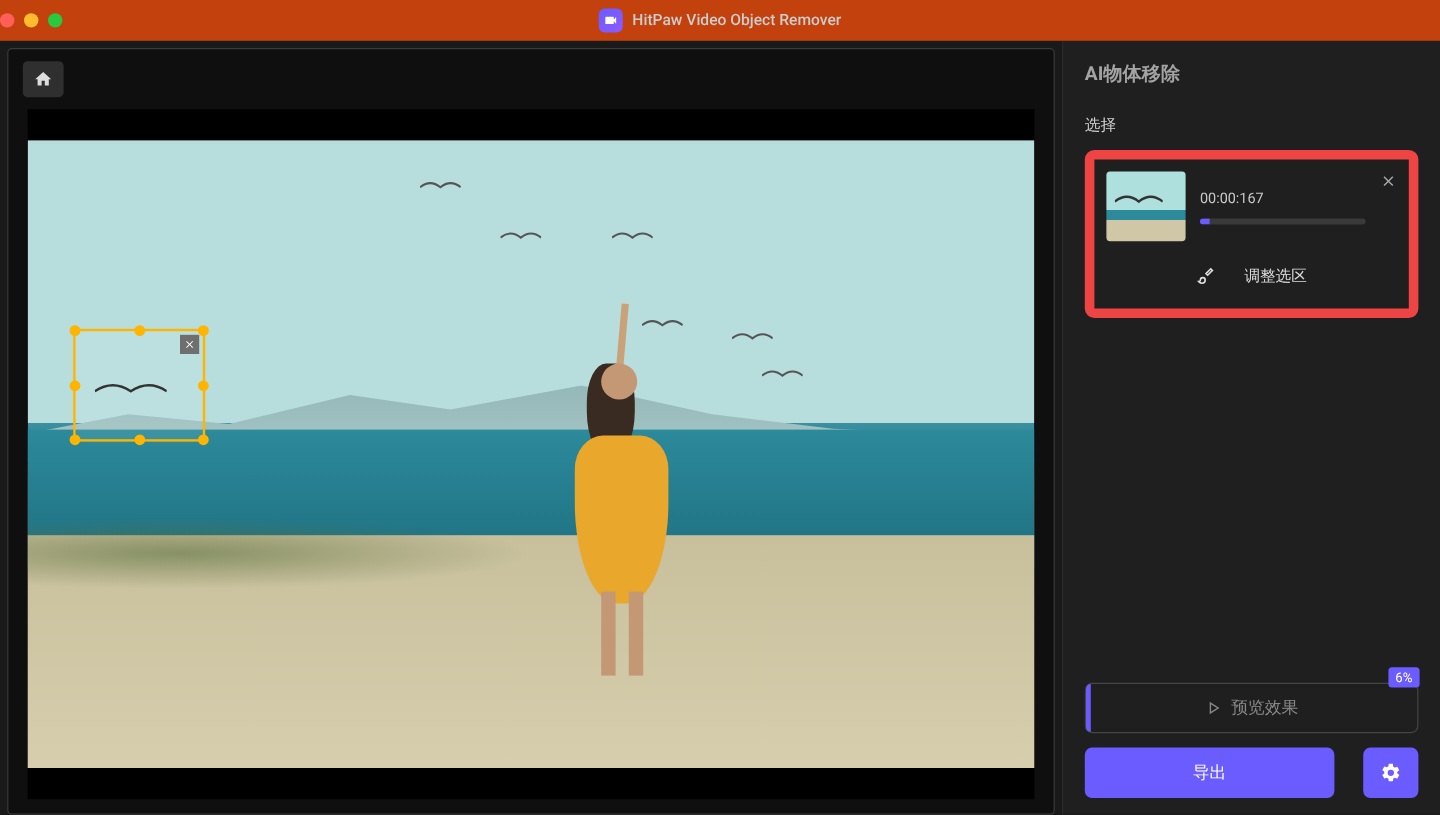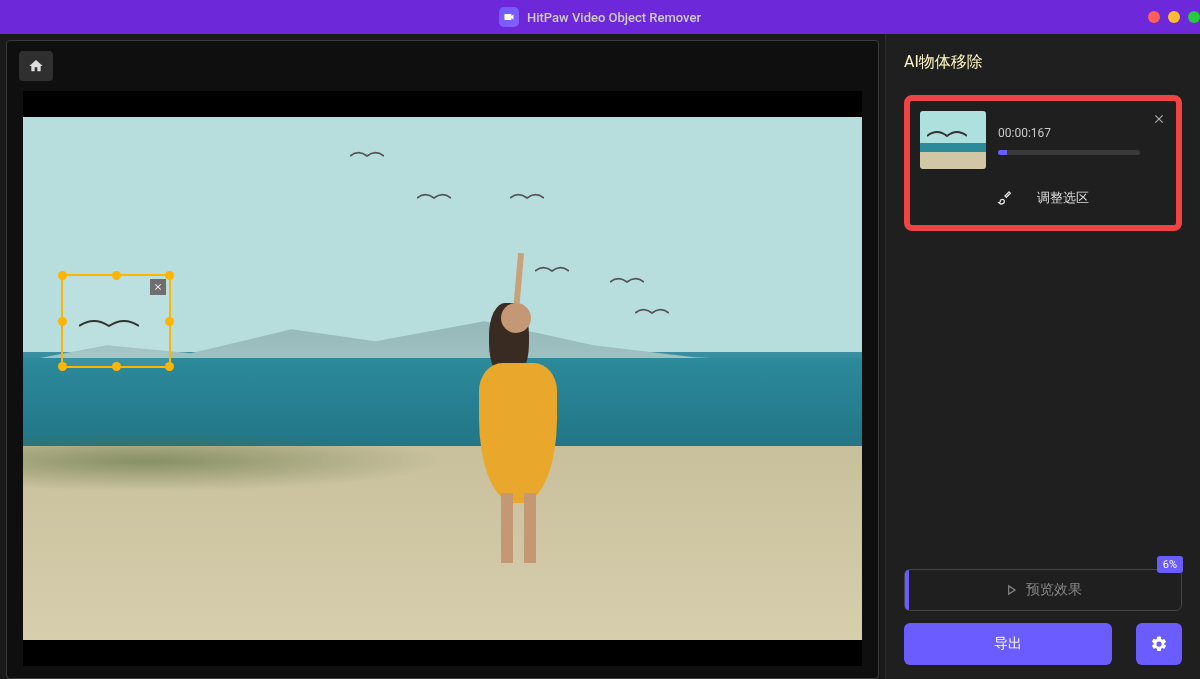--- a/index.html
+++ b/index.html
@@ -7,26 +7,25 @@
     font-family: -apple-system, BlinkMacSystemFont, "Segoe UI", Roboto, sans-serif;
     background: #1a1a1a;
     color: #e0e0e0;
     width: 1200px;
     height: 679px;
     overflow: hidden;
     user-select: none;
   }
   .titlebar {
     height: 34px;
-    background: #6d28d9;
+    background: #c2410c;
     display: flex;
     align-items: center;
     padding: 0 0;
     position: relative;
-    justify-content: flex-end;
   }
   .traffic-lights { display: flex; gap: 8px; }
   .tl { width: 12px; height: 12px; border-radius: 50%; }
   .tl.red { background: #ff5f57; }
   .tl.yellow { background: #febc2e; }
   .tl.green { background: #28c840; }
   .title-center {
     position: absolute; left: 50%; transform: translateX(-50%);
     display: flex; align-items: center; gap: 8px;
     font-size: 13px; color: #ccc; font-weight: 500;
@@ -122,24 +121,24 @@
   .timeline { flex:1; height:4px; background:#3a3a3a; border-radius:2px; position:relative; margin:0 16px 0 6px; }
   .timeline .knob { position:absolute; left:4%; top:50%; transform:translate(-50%,-50%); width:12px;height:12px;border-radius:50%;background:#fff; }
   .timeline .fill { position:absolute;left:0;top:0;bottom:0;width:4%;background:#fff;border-radius:2px; }
   .timecode { font-size:13px; color:#aaa;}
   .timecode .cur{color:#fff}
   
   .sidebar {
     width:315px; background:#1f1f1f; border-left:1px solid #2b2b2b;
     display:flex; flex-direction:column; padding:18px 18px 14px 18px;
   }
-  .side-title{font-size:16px;font-weight:400;color:#fef9c3;margin-bottom:22px}
+  .side-title{font-size:16px;font-weight:700;color:#a3a3a3;margin-bottom:22px}
   .side-label{font-size:13px;color:#d0d0d0;margin-bottom:12px}
   .sel-card{
-    border:6px solid #ef4444; border-radius:8px; padding:10px;
+    border:8px solid #ef4444; border-radius:8px; padding:10px;
     display:flex; flex-direction:column; gap:12px;
   }
   .sel-row{display:flex; gap:12px; align-items:center}
   .thumb{width:66px;height:58px;background:linear-gradient(#aee0de 0 55%, #2c8a9b 55% 70%, #cfc7a6 70% 100%);border-radius:3px;position:relative;flex-shrink:0}
   .thumb .tb{position:absolute;left:10%;top:30%;width:40px;height:14px}
   .sel-info{flex:1;display:flex;flex-direction:column;gap:10px}
   .ts{font-size:12px;color:#c8c8c8}
   .mini-prog{height:5px;background:#3a3a3a;border-radius:3px;overflow:hidden}
   .mini-prog .mf{height:100%;background:#6a5cff}
   .sel-close{color:#aaa;cursor:pointer;align-self:flex-start}
@@ -239,20 +238,21 @@
               <div class="hdl br"></div>
             </div>
           </div>
         </div>
       </div>
     </div>
   </div>
 
   <div class="sidebar">
     <div class="side-title">AI物体移除</div>
+    <div class="side-label">选择</div>
 
     <div class="sel-card">
       <div class="sel-row">
         <div class="thumb">
           <div class="tb"><svg viewBox="0 0 40 16">
                 <path d="M0 8 Q10 0 20 8 Q30 0 40 8" stroke="#333" stroke-width="2" fill="none"></path>
               </svg></div>
         </div>
         <div class="sel-info">
           <div class="ts">00:00:167</div>

